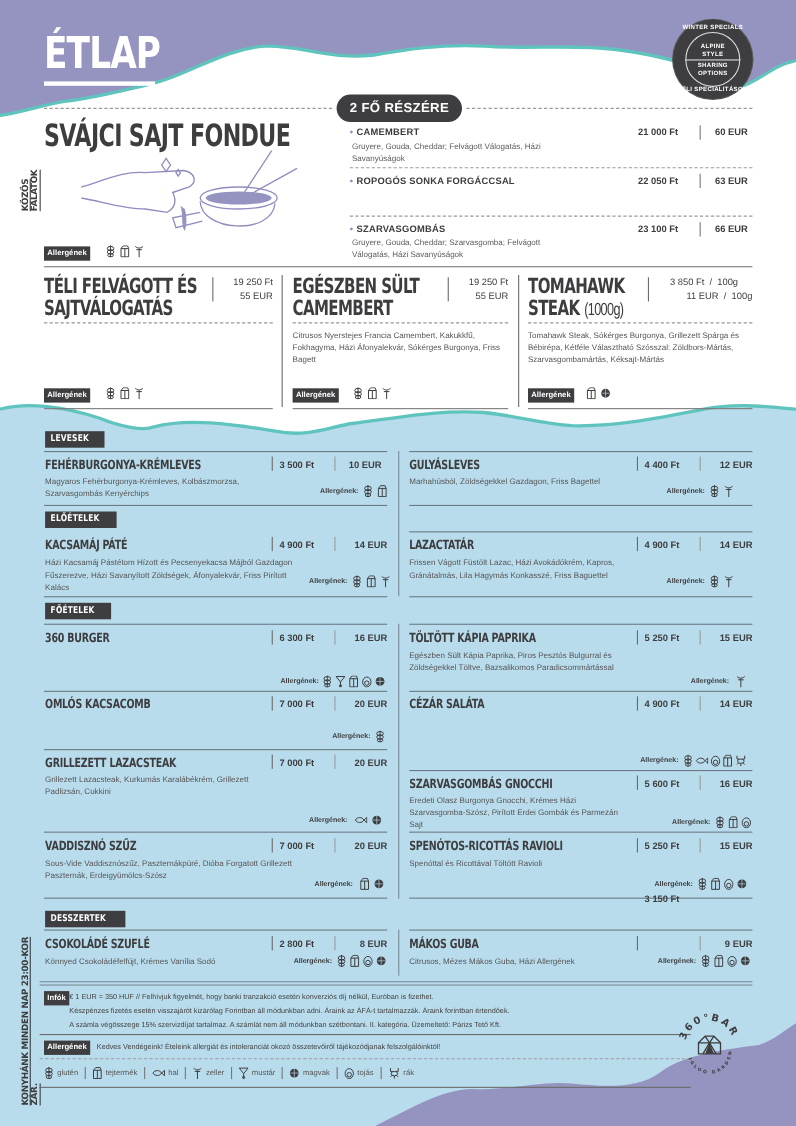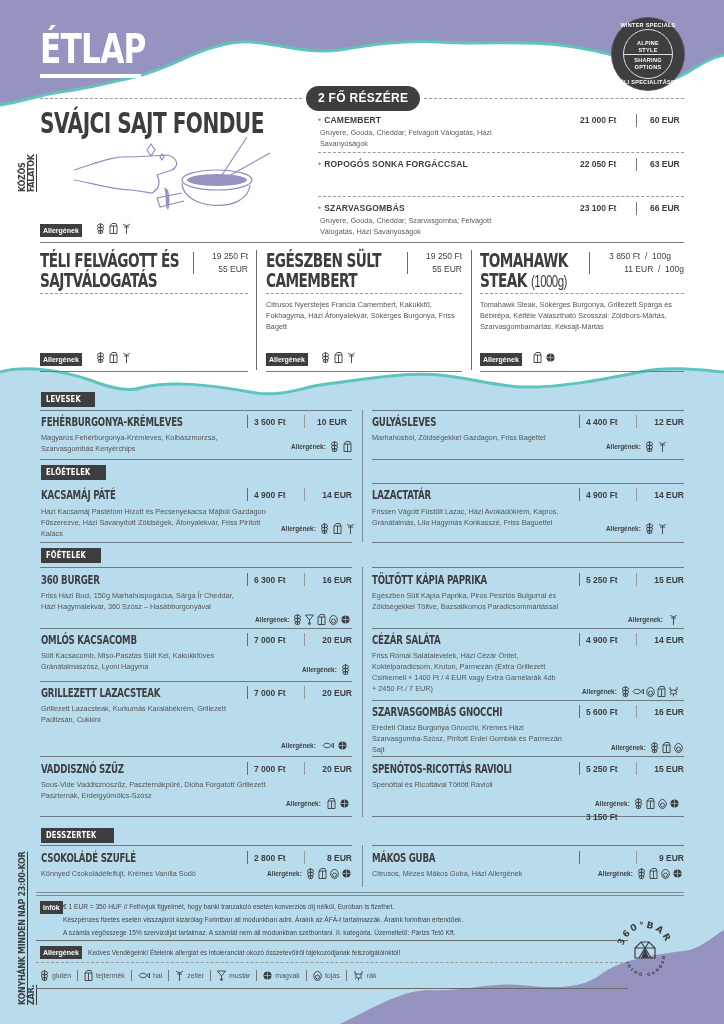--- a/index.html
+++ b/index.html
@@ -341,21 +341,20 @@
   <div class="sec-tag" style="left:41px;top:548px"><span>FŐÉTELEK</span></div>
   <div class="solid" style="left:40px;top:567px;width:312px;border-color:#6b7a84"></div>
   <div class="solid" style="left:372px;top:567px;width:312px;border-color:#6b7a84"></div>
   <div class="vline" style="left:362px;top:567px;height:250px;border-color:#7a8c96"></div>
 
   <div class="dish-name" style="left:41px;top:573px">360 BURGER</div>
   <div class="vline" style="left:247px;top:573px;height:13px"></div>
   <div class="price" style="left:254px;top:575px">6 300 Ft</div>
   <div class="vline" style="left:304px;top:573px;height:13px;border-color:#999"></div>
   <div class="price" style="left:312px;top:575px;width:40px;text-align:right">16 EUR</div>
-  <div class="desc" style="left:41px;top:590px;width:200px">Friss Házi Buci, 150g Marhahúspogácsa, Sárga Ír Cheddar, Házi Hagymalekvár, 360 Szósz – Hasábburgonyával</div>
   <div class="allerg-lbl" style="left:255px;top:616px">Allergének:</div>
   <div class="icons" style="left:293px;top:614px;gap:3px">
     <svg class="ic" viewBox="0 0 9 11">
         <g fill="none" stroke="#3d3d3f" stroke-width=".9">
           <path d="M4.5 0V11"></path>
           <ellipse cx="4.5" cy="3" rx="3" ry="2"></ellipse>
           <ellipse cx="4.5" cy="6" rx="3" ry="2"></ellipse>
           <ellipse cx="4.5" cy="9" rx="2.5" ry="1.5"></ellipse>
         </g>
       </svg>
@@ -383,21 +382,20 @@
         <path d="M4.5 1.5V9.5M1 5.5H8" stroke="#b9dcec" stroke-width=".6"></path>
       </svg>
   </div>
   <div class="solid" style="left:40px;top:628px;width:312px;border-color:#6b7a84"></div>
 
   <div class="dish-name" style="left:41px;top:633px">OMLÓS KACSACOMB</div>
   <div class="vline" style="left:247px;top:633px;height:13px"></div>
   <div class="price" style="left:254px;top:635px">7 000 Ft</div>
   <div class="vline" style="left:304px;top:633px;height:13px;border-color:#999"></div>
   <div class="price" style="left:312px;top:635px;width:40px;text-align:right">20 EUR</div>
-  <div class="desc" style="left:41px;top:650px;width:220px">Sült Kacsacomb, Miso-Pasztás Sült Kel, Kakukkfüves Gránátalmaszósz, Lyoni Hagyma</div>
   <div class="allerg-lbl" style="left:302px;top:666px">Allergének:</div>
   <div class="icons" style="left:341px;top:664px">
     <svg class="ic" viewBox="0 0 9 11">
         <g fill="none" stroke="#3d3d3f" stroke-width=".9">
           <path d="M4.5 0V11"></path>
           <ellipse cx="4.5" cy="3" rx="3" ry="2"></ellipse>
           <ellipse cx="4.5" cy="6" rx="3" ry="2"></ellipse>
           <ellipse cx="4.5" cy="9" rx="2.5" ry="1.5"></ellipse>
         </g>
       </svg>
@@ -461,21 +459,20 @@
         </g>
       </svg>
   </div>
   <div class="solid" style="left:372px;top:628px;width:312px;border-color:#6b7a84"></div>
 
   <div class="dish-name" style="left:372px;top:633px">CÉZÁR SALÁTA</div>
   <div class="vline" style="left:579px;top:633px;height:13px"></div>
   <div class="price" style="left:586px;top:635px">4 900 Ft</div>
   <div class="vline" style="left:636px;top:633px;height:13px;border-color:#999"></div>
   <div class="price" style="left:644px;top:635px;width:40px;text-align:right">14 EUR</div>
-  <div class="desc" style="left:372px;top:650px;width:185px">Friss Római Salátalevelek, Házi Cézár Öntet, Koktélparadicsom, Kruton, Parmezán (Extra Grillezett Csirkemell + 1400 Ft / 4 EUR vagy Extra Garnélarák 4db + 2450 Ft / 7 EUR)</div>
   <div class="allerg-lbl" style="left:582px;top:688px">Allergének:</div>
   <div class="icons" style="left:621px;top:686px;gap:2px">
     <svg class="ic" viewBox="0 0 9 11">
         <g fill="none" stroke="#3d3d3f" stroke-width=".9">
           <path d="M4.5 0V11"></path>
           <ellipse cx="4.5" cy="3" rx="3" ry="2"></ellipse>
           <ellipse cx="4.5" cy="6" rx="3" ry="2"></ellipse>
           <ellipse cx="4.5" cy="9" rx="2.5" ry="1.5"></ellipse>
         </g>
       </svg>

